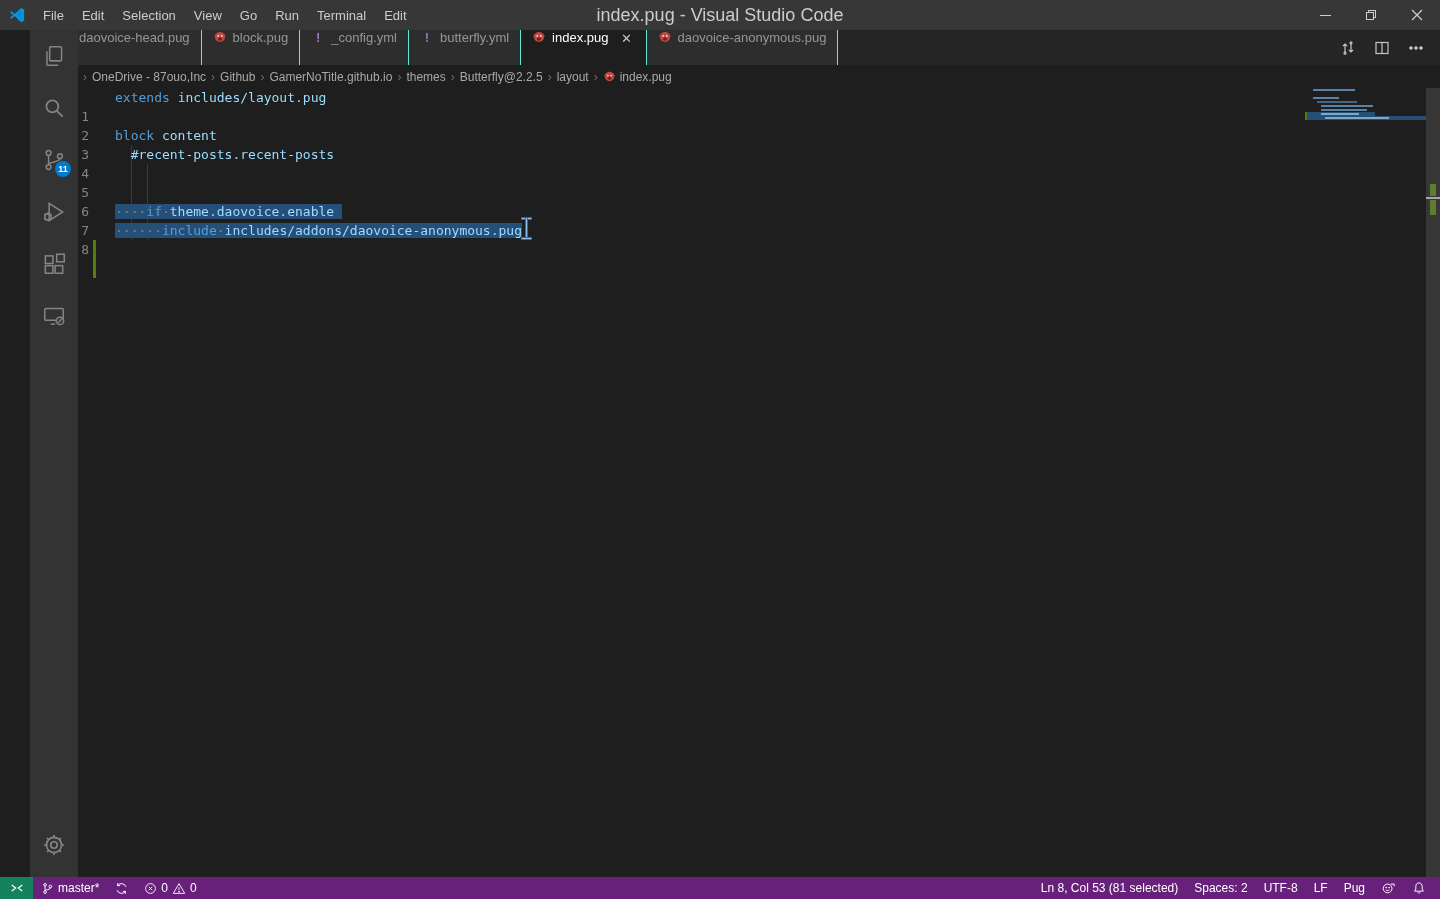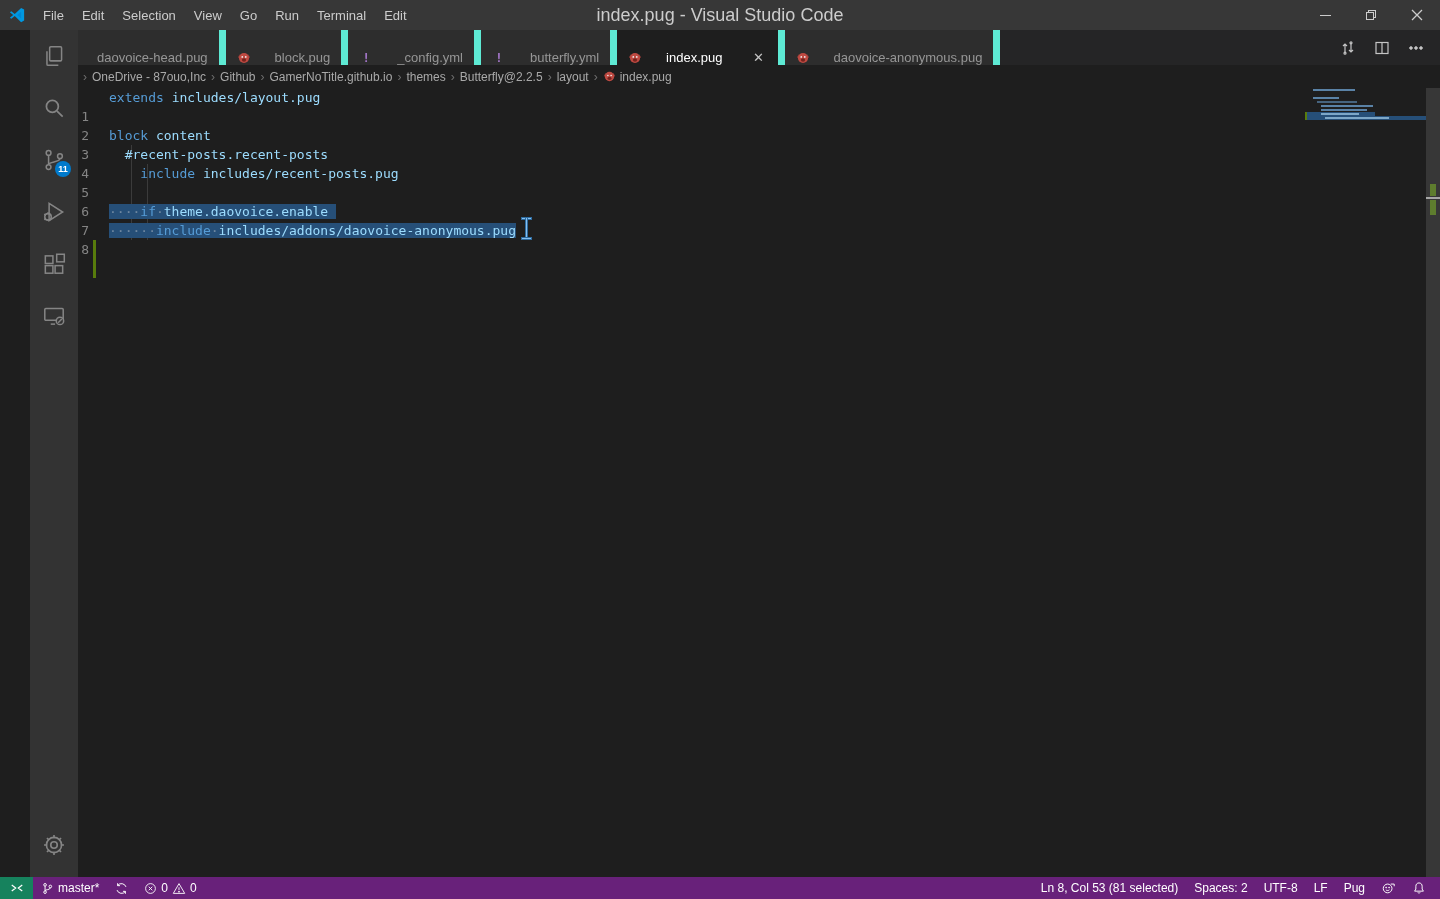--- a/index.html
+++ b/index.html
@@ -26,21 +26,21 @@
 
   
   #activitybar { position:absolute; top:30px; left:0; width:48px; bottom:22px; background:#333333; z-index:20;margin-left:30px; }
   .ab-item { width:48px; height:52px; display:flex; align-items:center; justify-content:center; position:relative; }
   .ab-item svg { stroke:#858585; }
   .ab-badge { position:absolute; right:7px; bottom:9px; min-width:16px; height:16px; border-radius:9px; background:#007acc; color:#ffffff; font-size:9px; font-weight:bold; display:flex; align-items:center; justify-content:center; padding:0 3px; }
   .ab-bottom { position:absolute; bottom:6px; left:0; width:48px; }
 
   
   #tabbar { position:absolute; top:30px; left:48px; right:0; height:35px; background:#252526; display:flex; z-index:10; }
-  .tab { display:flex; align-items:flex-end; gap:24px; padding:0 11px; background:#2d2d2d; border-right:7px solid #5eead4; font-size:13px; color:#969696; white-space:nowrap; cursor:default; }
+  .tab { display:flex; align-items:flex-start; gap:6px; padding:0 11px; background:#2d2d2d; border-right:1px solid #5eead4; font-size:13px; color:#969696; white-space:nowrap; cursor:default; }
   .tab.active { background:#1e1e1e; color:#ffffff; }
   .tab-close { width:16px; height:16px; margin-left:4px; display:flex; align-items:center; justify-content:center; color:#c5c5c5; font-size:13px; }
   .tab-close::before { content:"✕"; }
   .yaml-icon { width:14px; text-align:center; font-weight:bold; font-size:13px; color:#a074c4; font-family:"DejaVu Sans Mono", monospace; }
   .yaml-icon::before { content:"!"; }
   .editor-actions { margin-left:auto; display:flex; align-items:center; gap:18px; padding-right:16px; }
   .editor-actions svg { stroke:#c5c5c5; }
 
   
   #breadcrumb { position:absolute; top:65px; left:48px; right:0; height:23px; background:#1e1e1e; display:flex; align-items:center; padding-left:17px; font-size:12px; color:#a9a9a9; z-index:5; }
@@ -48,21 +48,21 @@
   .crumb-sep { color:#6e6e6e; padding:0 4px; font-size:12px; }
   .crumb-sep::before { content:"›"; }
   .crumb-file { display:flex; align-items:center; gap:4px; }
 
   
   #editor { position:absolute; top:88px; left:48px; right:0; bottom:22px; background:#1e1e1e; font-family:"DejaVu Sans Mono","Liberation Mono",monospace; font-size:13px; line-height:19px; }
   .indent-guide { position:absolute; width:1px; background:#3b3b3b; z-index:0; }
   .code-row { position:absolute; left:0; right:0; height:19px; white-space:pre; z-index:1; }
   .ln { position:absolute; left:0; width:41px; text-align:right; color:#858585; }
   .mod-bar { position:absolute; left:45px; width:3px; height:19px; background:#587c0c; }
-  .lc { position:absolute; left:61px; top:0; }
+  .lc { position:absolute; left:67px; top:0; }
   .tok-kw { color:#569cd6; }
   .tok-id { color:#9cdcfe; }
   .tok-pl { color:#d4d4d4; }
   .tok-ws { color:rgba(227,227,227,0.38); }
   .sel { background:#264f78; }
 
   
   .ibeam { position:absolute; left:473px; top:129px; width:11px; height:23px; z-index:6; }
   .ibeam .v { position:absolute; left:4px; top:1px; bottom:1px; width:3px; background:#86bff0; border-left:1px solid #2e6ca0; border-right:1px solid #2e6ca0; }
   .ibeam .h { position:absolute; left:0; width:11px; height:3px; background:#86bff0; border:1px solid #2e6ca0; }
@@ -294,21 +294,20 @@
   <div class="code-row" style="top:38px;">
     <span class="ln">3</span>
     <span class="lc"><span class="tok-kw">block</span><span class="tok-pl"> </span><span class="tok-id">content</span></span>
   </div>
   <div class="code-row" style="top:57px;">
     <span class="ln">4</span>
     <span class="lc"><span class="tok-pl">  </span><span class="tok-id">#recent-posts.recent-posts</span></span>
   </div>
   <div class="code-row" style="top:76px;">
     <span class="ln">5</span>
-    <span class="lc"><span class="tok-pl">    </span><span class="tok-kw">include</span><span class="tok-pl"> </span><span class="tok-id">includes/recent-posts.pug</span></span>
   </div>
   <div class="code-row" style="top:95px;">
     <span class="ln">6</span>
   </div>
   <div class="code-row" style="top:114px;">
     <span class="ln">7</span>
     <span class="mod-bar"></span>
     <span class="lc"><span class="sel"><span class="tok-ws">····</span><span class="tok-kw">if</span><span class="tok-ws">·</span><span class="tok-id">theme.daovoice.enable</span><span class="tok-pl"> </span></span></span>
   </div>
   <div class="code-row" style="top:133px;">

